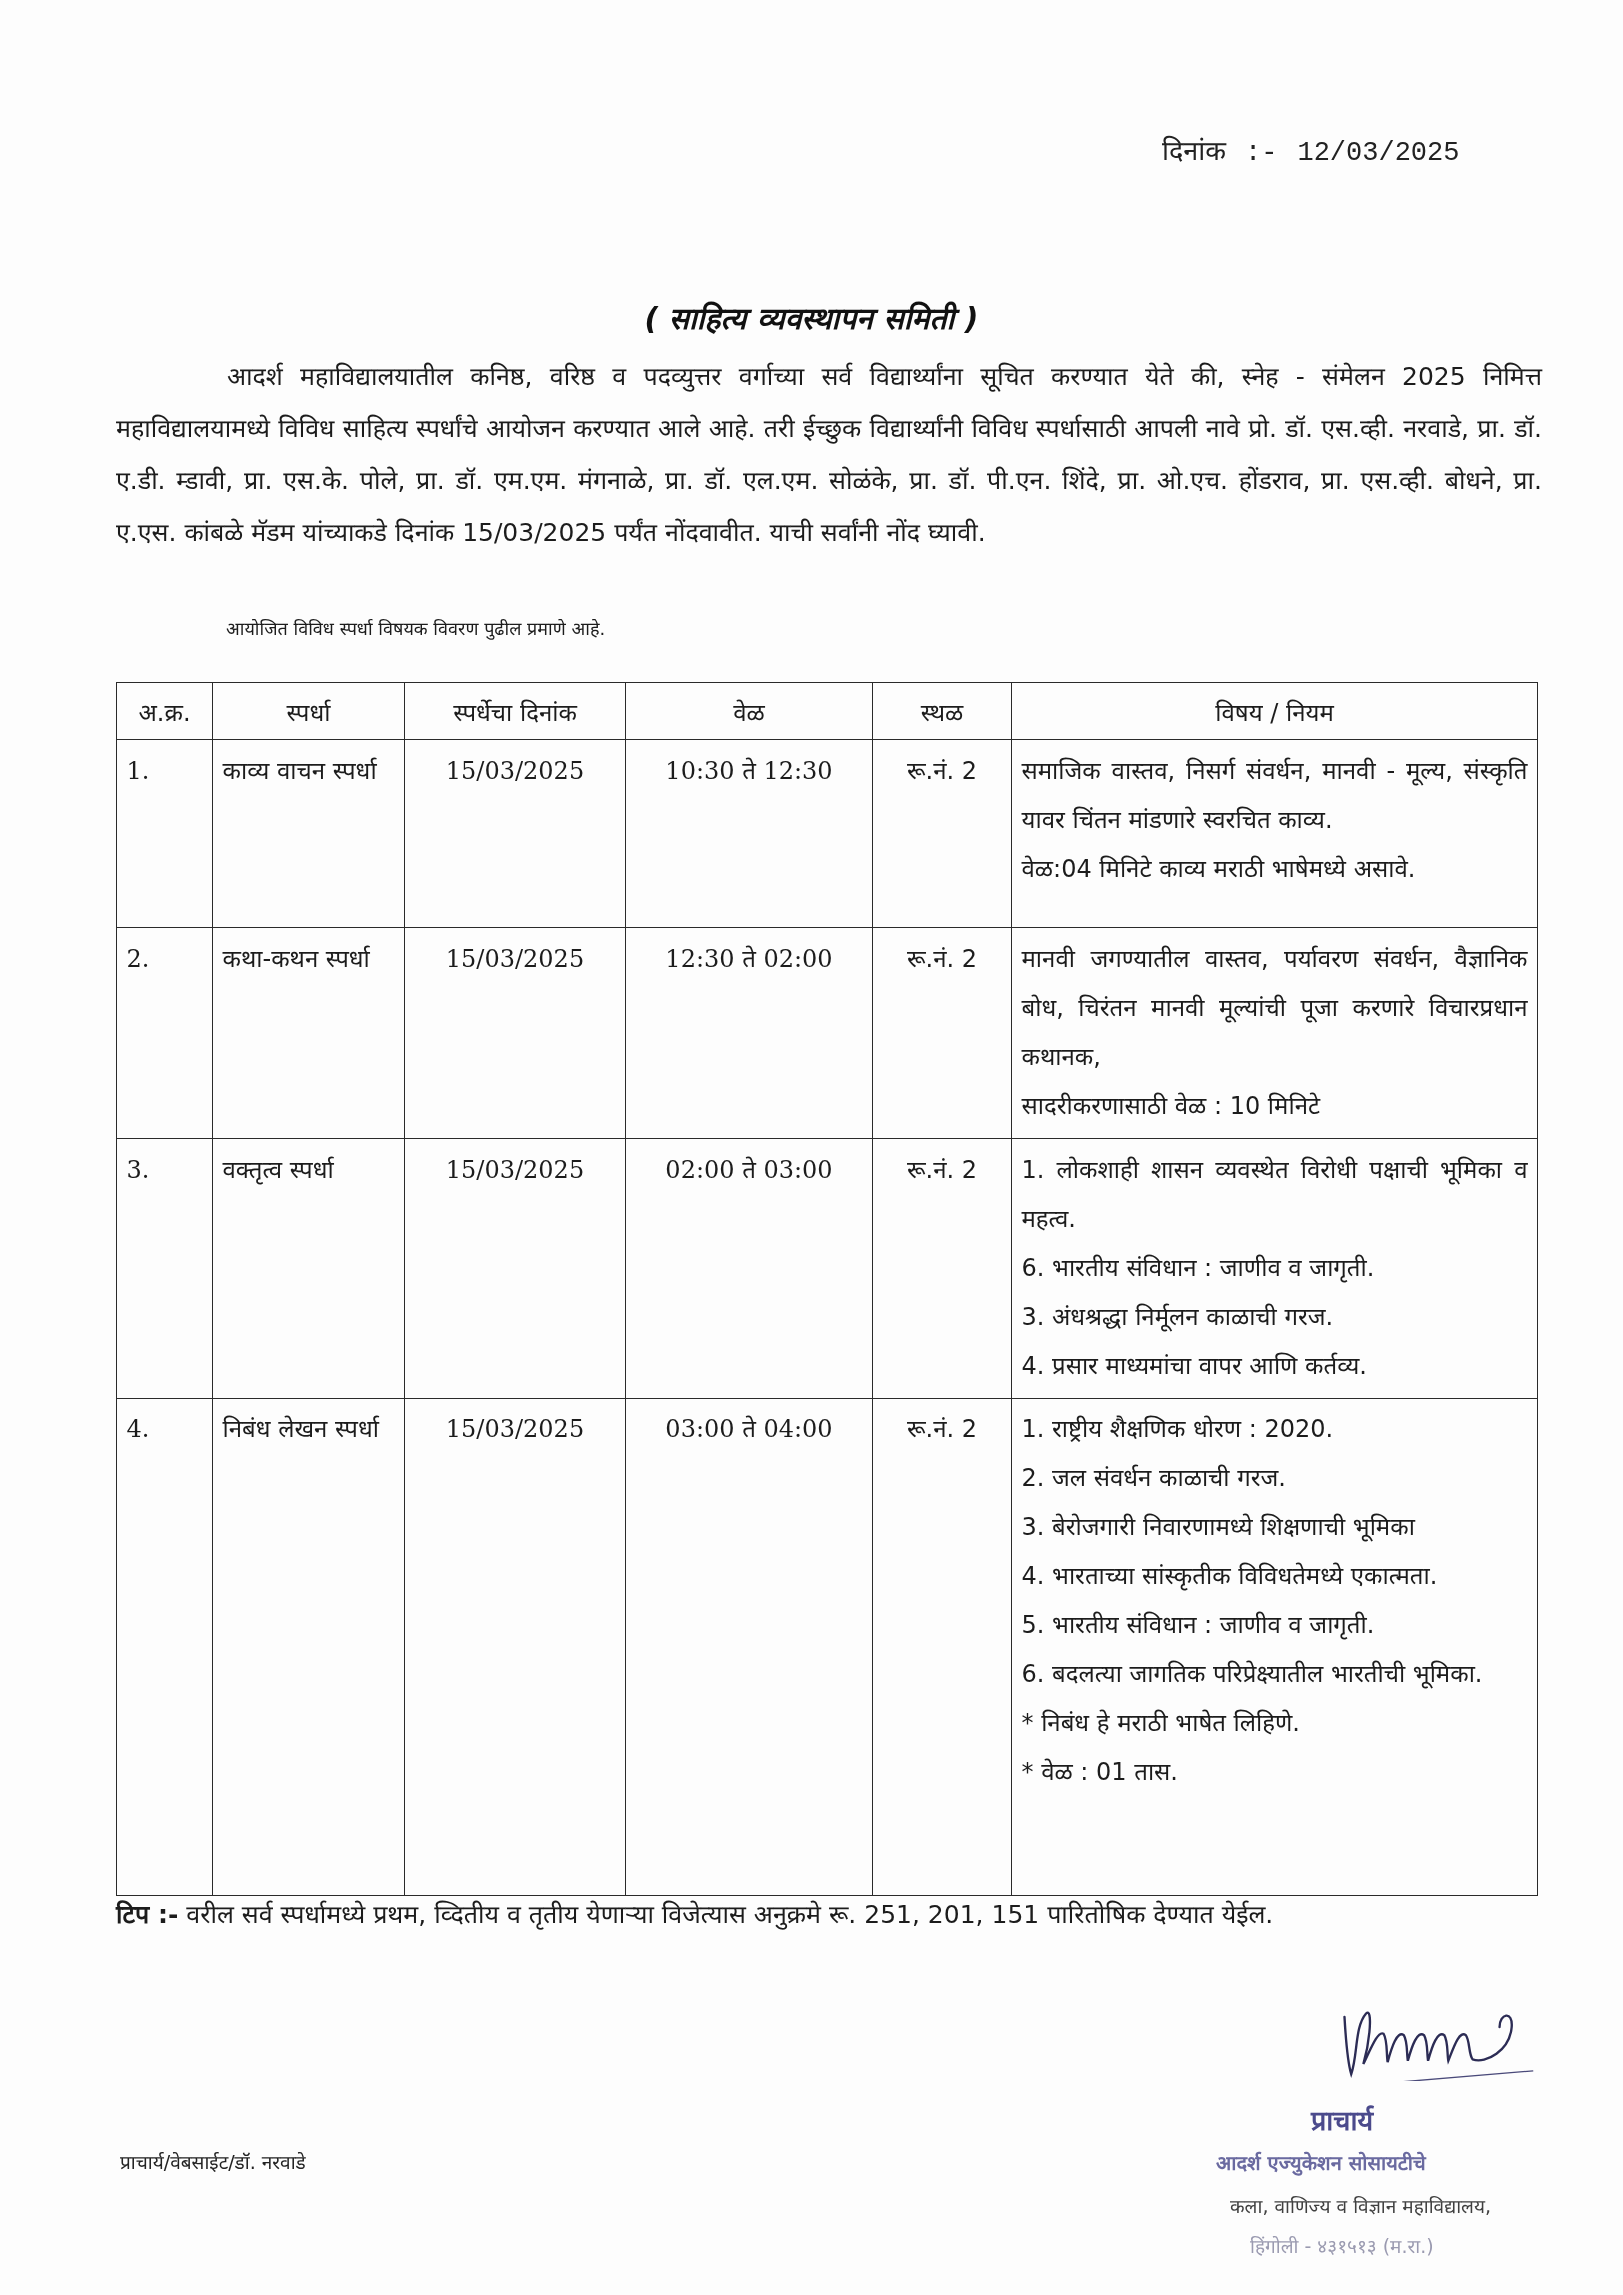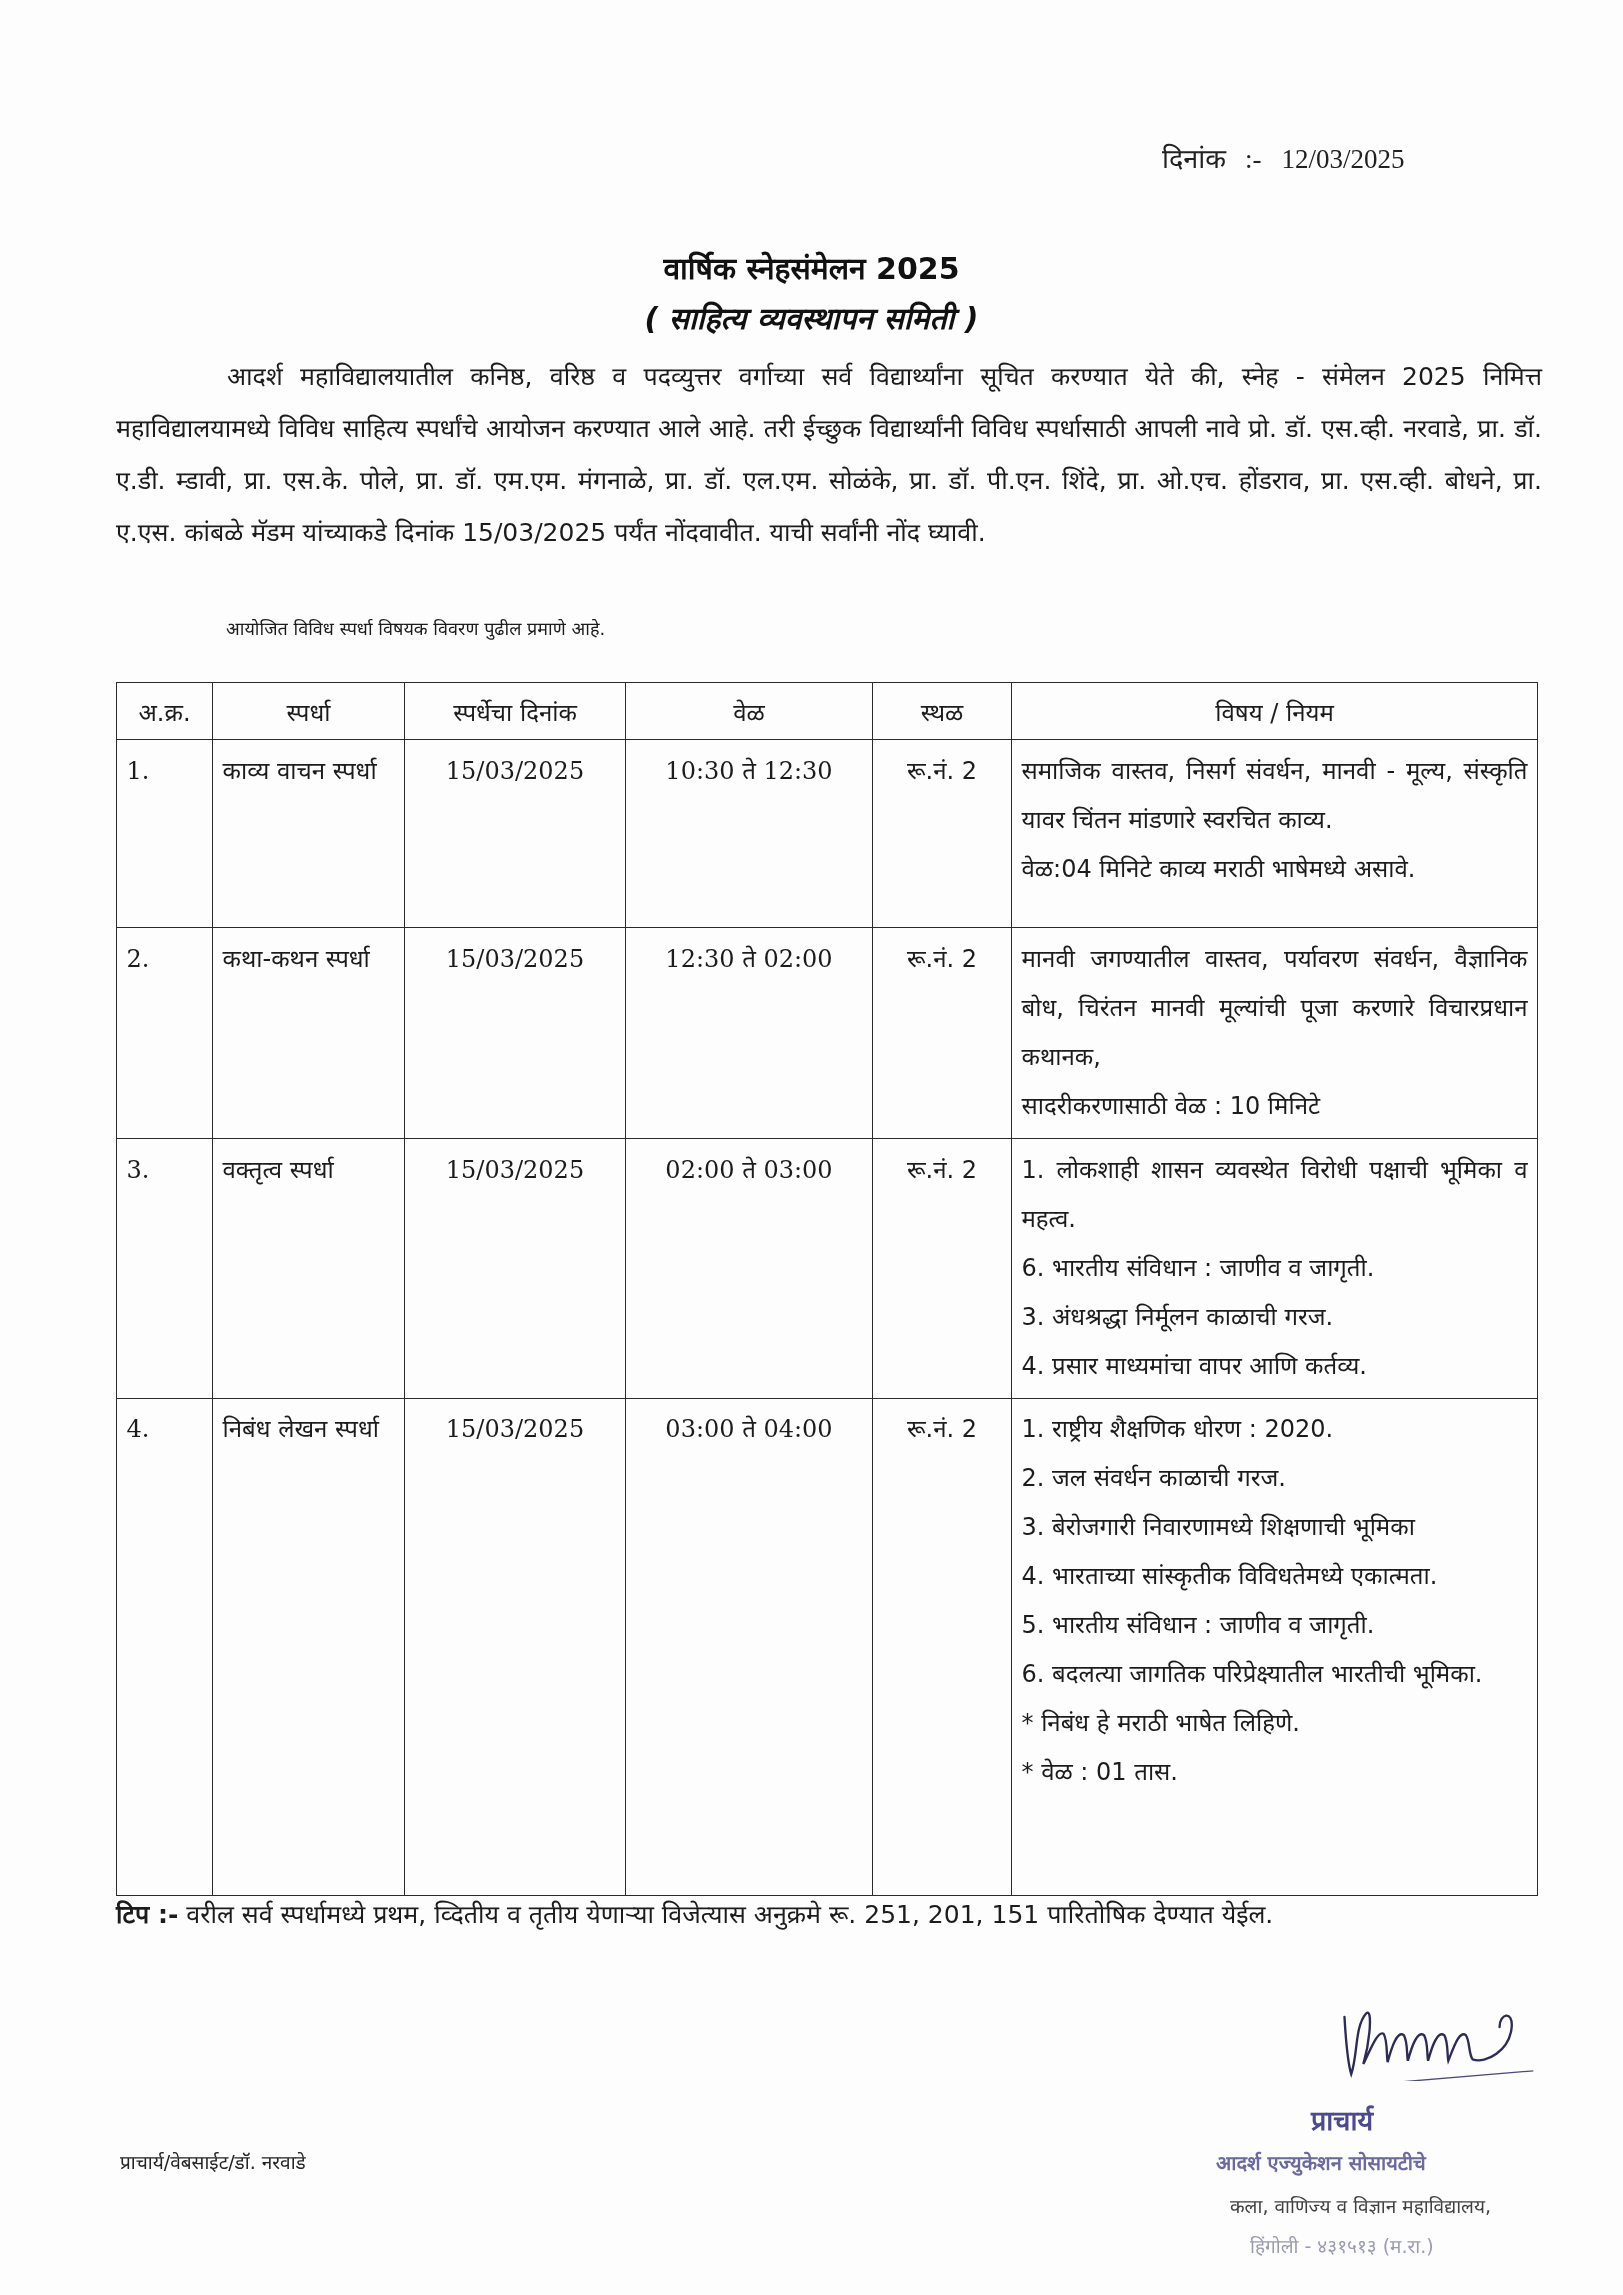--- a/index.html
+++ b/index.html
@@ -2,22 +2,22 @@
 <html style="font-size:10.8px"><head>
 <meta charset="utf-8">
 <style>
   html, body { margin: 0; padding: 0; background: #fdfdfd; }
   body {
     width: 1623px; height: 2295px; position: relative; overflow: hidden;
     font-family: "DejaVu Sans", sans-serif; color: #1a1a1a;
   }
   .page { position: absolute; left: 0; top: 0; width: 1623px; height: 2295px; }
   .date-line {
-    position: absolute; left: 1162px; top: 139px;
-    font-family: Liberation Serif, serif; font-size: 27px; color: #222;
+    position: absolute; left: 1162px; top: 131px;
+    font-family: Liberation Mono, monospace; font-size: 27px; color: #222;
   }
   .date-line .sep { margin: 0 20px 0 19px; }
   .heading { position: absolute; left: 0; width: 1623px; text-align: center; font-weight: bold; color: #111; font-size: 30px; font-family: "DejaVu Sans", sans-serif; }
   .h1 { top: 196px; }
   .h2 { top: 247px; }
   .h3 { top: 297px; font-style: italic; }
   .para {
     position: absolute; left: 116px; width: 1426px; top: 351px;
     font-size: 25px; line-height: 52px; text-align: justify; color: #1c1c1c;
   }
@@ -55,21 +55,20 @@
 </style>
 </head>
 <body>
 
 <div class="page">
 
   <div class="date-line">
     <span>दिनांक</span><span class="sep">:-</span><span>12/03/2025</span>
   </div>
 
-  <div class="heading h2">वार्षिक स्नेहसंमेलन 2025</div>
   <div class="heading h3">( साहित्य व्यवस्थापन समिती )</div>
 
   <div class="para"><span class="indent"></span><span>आदर्श महाविद्यालयातील कनिष्ठ, वरिष्ठ व पदव्युत्तर वर्गाच्या सर्व विद्यार्थ्यांना सूचित करण्यात येते की, स्नेह - संमेलन 2025 निमित्त महाविद्यालयामध्ये विविध साहित्य स्पर्धांचे आयोजन करण्यात आले आहे. तरी ईच्छुक विद्यार्थ्यांनी विविध स्पर्धासाठी आपली नावे प्रो. डॉ. एस.व्ही. नरवाडे, प्रा. डॉ. ए.डी. म्डावी, प्रा. एस.के. पोले, प्रा. डॉ. एम.एम. मंगनाळे, प्रा. डॉ. एल.एम. सोळंके, प्रा. डॉ. पी.एन. शिंदे, प्रा. ओ.एच. होंडराव, प्रा. एस.व्ही. बोधने, प्रा. ए.एस. कांबळे मॅडम यांच्याकडे दिनांक 15/03/2025 पर्यंत नोंदवावीत. याची सर्वांनी नोंद घ्यावी.</span></div>
 
   <div class="para2">आयोजित विविध स्पर्धा विषयक विवरण पुढील प्रमाणे आहे.</div>
 
   <table class="sched">
     <thead>
       <tr>
         <th class="c-no">अ.क्र.</th>

